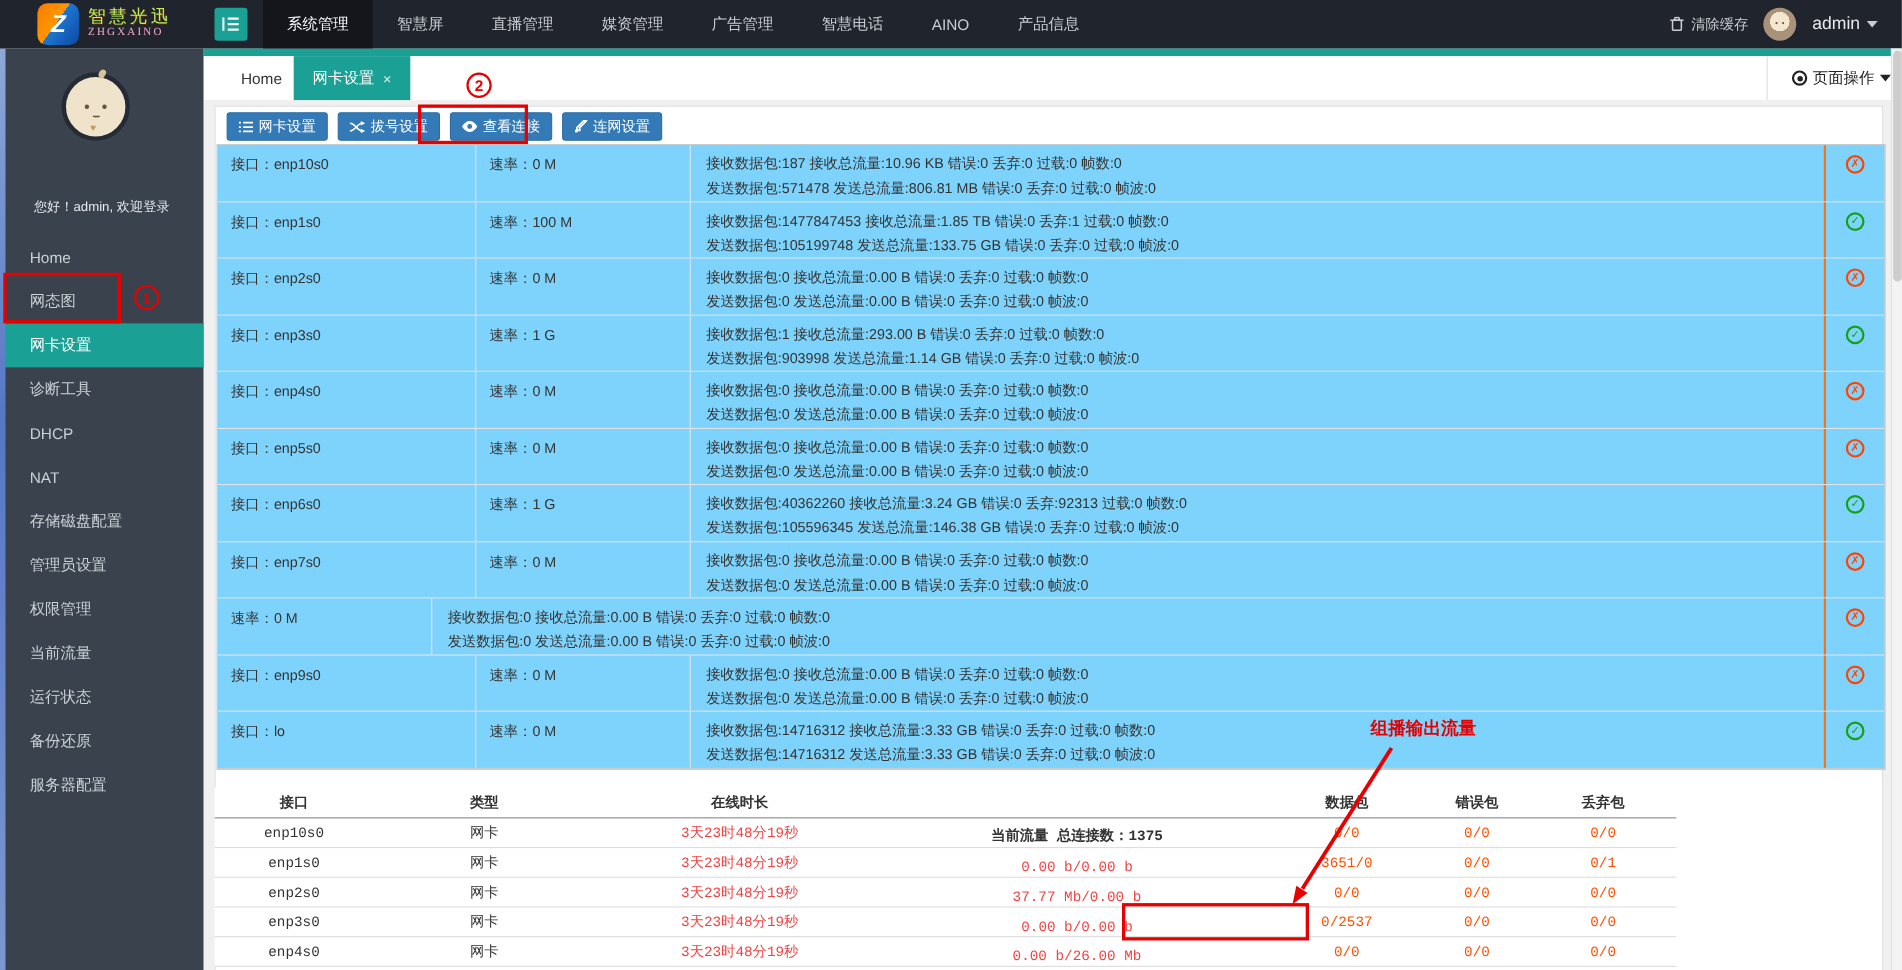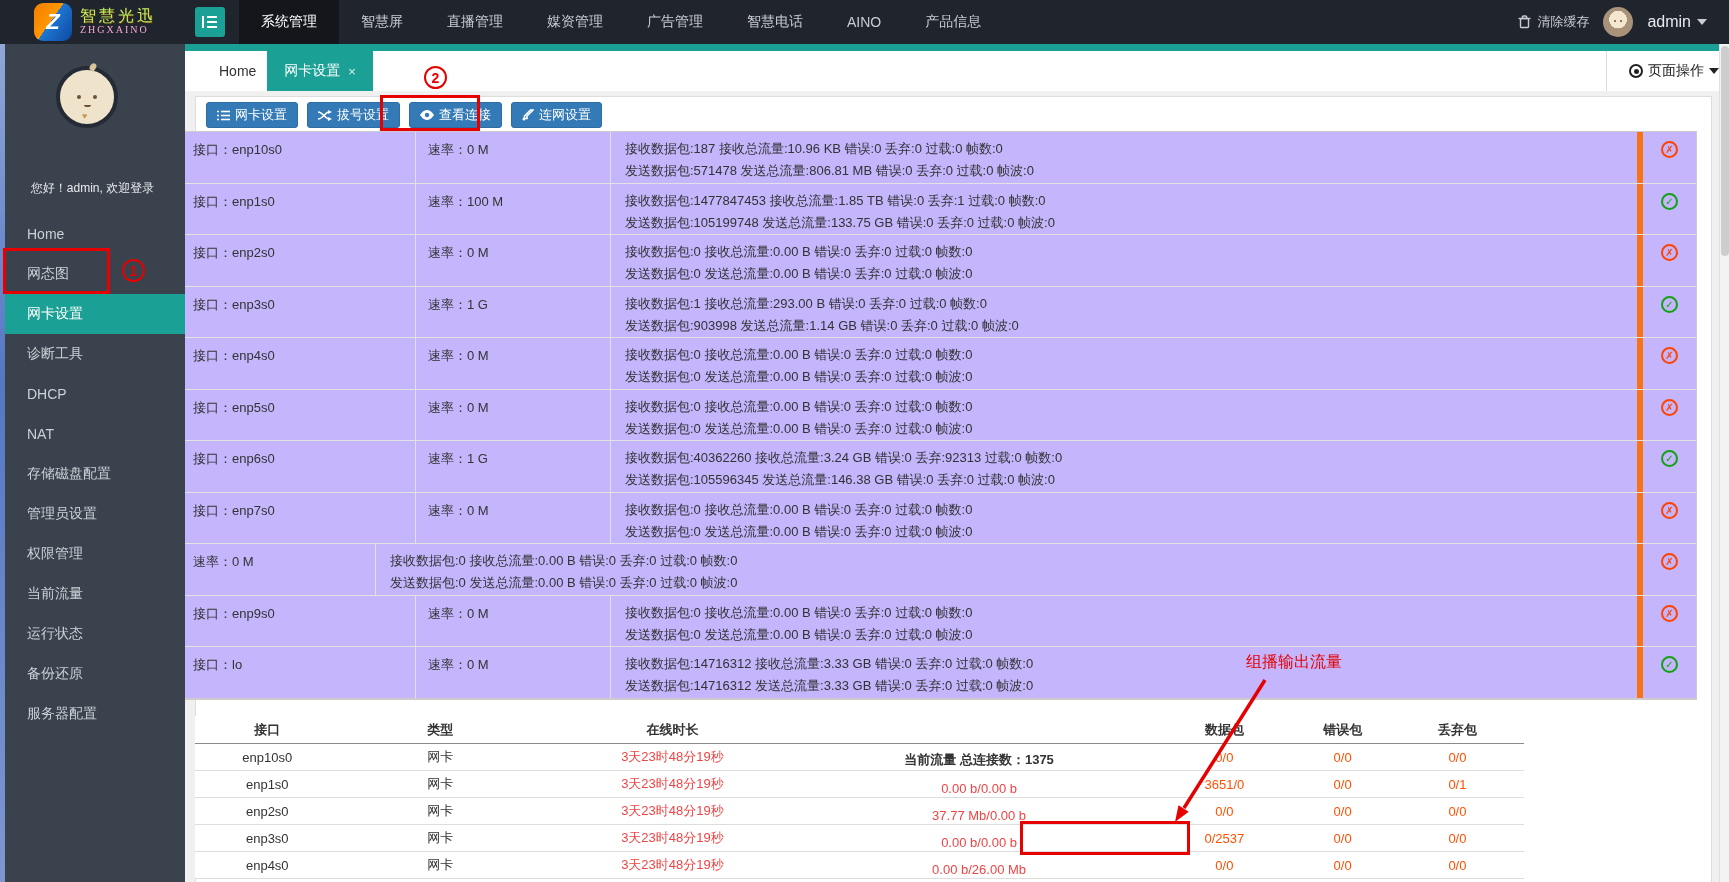--- a/index.html
+++ b/index.html
@@ -50,48 +50,48 @@
   .ring { width:14px; height:14px; border:2px solid #222; border-radius:50%; display:flex; align-items:center; justify-content:center; }
   .ring i { width:5px; height:5px; background:#222; border-radius:50%; }
   .caret-dark { width:0; height:0; border-left:5px solid transparent; border-right:5px solid transparent; border-top:6px solid #222; }
 
   .panel { position:absolute; left:195px; top:96px; width:1517px; height:786px; background:#fff; border:1px solid #ddd; border-bottom:none; }
 
   .toolbar { position:absolute; left:206px; top:102px; display:flex; }
   .btn { height:26px; display:inline-flex; align-items:center; gap:5px; background:#337ab7; border:1px solid #2e6da4; color:#fff; font-size:13px; padding:0 10px; border-radius:3px; margin-right:9px; cursor:pointer; }
 
   
-  .iface-table { position:absolute; left:180px; top:131px; width:1517px; background:#c4b5fd; border:1px solid #ccc; }
+  .iface-table { position:absolute; left:197px; top:131px; width:1517px; background:#7dd3fc; border:1px solid #ccc; }
   .irow { display:flex; height:51.5px; border-bottom:1px solid #e2e2e2; }
   .irow:last-child { border-bottom:1px solid #ccc; }
   .ic { font-size:13px; color:#333; }
   .c-name  { width:235px; padding:9px 0 0 12px; border-right:1px solid #e2e2e2; }
   .c-speed { width:195px; padding:9px 0 0 12px; border-right:1px solid #e2e2e2; }
-  .c-stats { flex:1; padding:6px 0 0 14px; border-right:6px solid #f97316; }
+  .c-stats { flex:1; padding:6px 0 0 14px; border-right:2px solid #f97316; }
   .sline { line-height:22px; }
   .c-status { width:53px; }
   .st { width:17px; height:17px; border-radius:50%; display:flex; align-items:center; justify-content:center; font-size:10px; font-weight:bold; margin:9px auto 0; cursor:pointer; }
   .st-err { border:2px solid #ff4300; color:#ff4300; }
   .st-ok  { border:2px solid #15a115; color:#15a115; }
   .st-err::before { content:"✗"; } .st-ok::before { content:"✓"; }
 
   
-  .sum-table { position:absolute; left:195px; top:716px; width:1329px; background:#fff; }
+  .sum-table { position:absolute; left:195px; top:716px; width:1329px; background:#fff;font-family:Liberation Mono, monospace; }
   .srow { display:flex; height:27px; border-bottom:1px solid #ddd; }
   .srow.head { height:28px; border-bottom:1px solid #8a8a8a; font-weight:bold; }
   .sc { display:flex; align-items:center; justify-content:center; font-size:13px; color:#333; }
   .w0{width:165px;} .w1{width:230px;} .w2{width:300px;} .w3{width:400px;margin-top:44px;} .w4{width:160px;} .w5{width:110px;} .w6{width:152px;}
   .srow:not(.head) .w2, .srow:not(.head) .w3 { color:#ef4444; }
   .srow:not(.head) .w4, .srow:not(.head) .w5, .srow:not(.head) .w6 { color:#ff5000; }
 
   
   .anno { position:absolute; z-index:20; pointer-events:none; }
   .red-box { border:3px solid #e60000; }
   .red-circ { width:23px; height:23px; border:2px solid #e60000; border-radius:50%; color:#e60000; font-size:14px; font-weight:bold; display:flex; align-items:center; justify-content:center; }
-  .multicast { color:#e60000; font-size:16px; font-weight:normal; }
+  .multicast { color:#e60000; font-size:16px; font-weight:bold; }
 
   
   .scrollbar { position:absolute; right:0; top:44px; width:10px; height:838px; background:#f3f3f3; border-left:1px solid #e0e0e0; z-index:6; }
   .scroll-thumb { position:absolute; left:1px; top:2px; width:8px; height:210px; background:#cdcdcd; border-radius:4px; cursor:pointer; }
 
   svg.ico { display:block; }
 </style>
 </head>
 <body>
 

